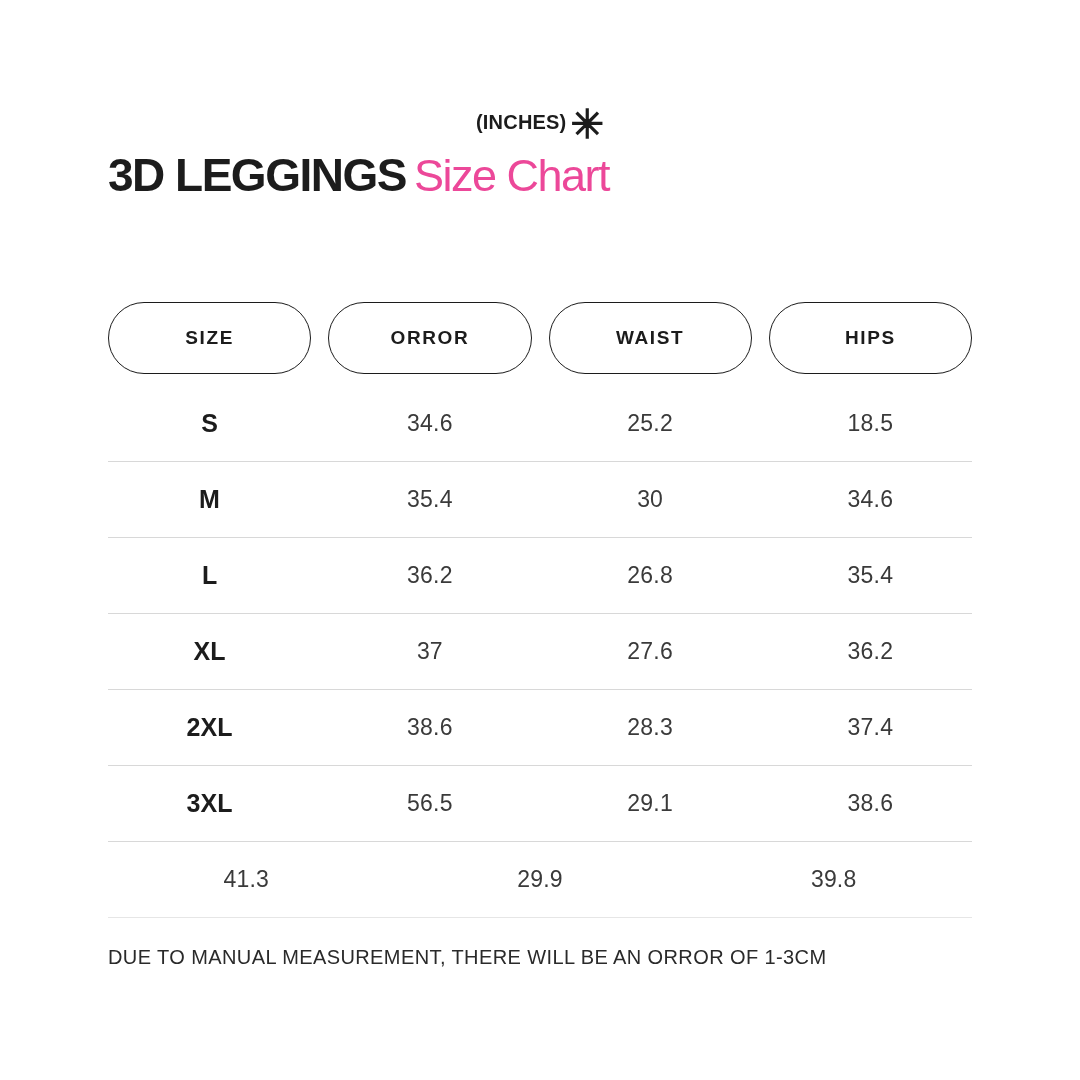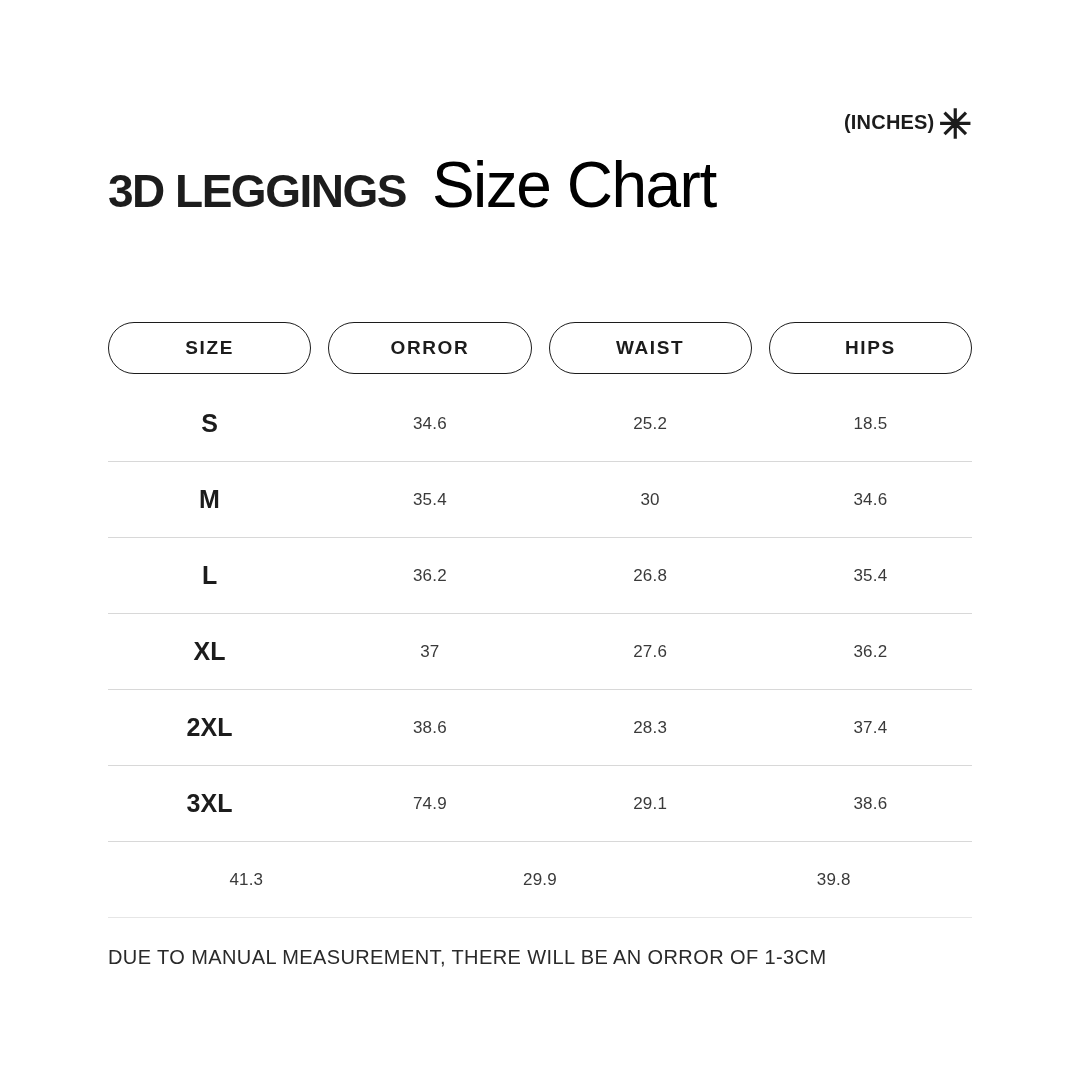--- a/index.html
+++ b/index.html
@@ -25,21 +25,21 @@
   
   .header {
     position: absolute;
     left: 108px;
     right: 108px;
     top: 104px;
   }
 
   .units-row {
     display: flex;
-    justify-content: flex-end;
+    justify-content: center;
     align-items: center;
     gap: 4px;
     height: 36px;
   }
   .units-label {
     font-size: 20px;
     font-weight: bold;
     letter-spacing: 0.2px;
     color: #1c1c1c;
   }
@@ -56,72 +56,71 @@
     margin-top: 8px;
     white-space: nowrap;
   }
   .title-bold {
     font-size: 46px;
     font-weight: bold;
     letter-spacing: -1.5px;
     color: #1c1c1c;
   }
   .title-light {
-    font-size: 64px;
+    font-size: 45px;
     font-weight: normal;
     letter-spacing: -1.5px;
-    color: #000000;
-    margin-left: 26px;
+    color: #ec4899;
+    margin-left: 8px;
   }
 
   
   .table {
     position: absolute;
     left: 108px;
     top: 302px;
     width: 864px;
   }
 
   .head-row {
     display: flex;
     gap: 17px;
   }
   .head-cell {
     flex: 1 1 0;
-    height: 52px;
+    height: 72px;
     border: 1.6px solid #1c1c1c;
     border-radius: 38px;
     display: flex;
     align-items: center;
     justify-content: center;
     font-size: 19px;
     font-weight: bold;
     letter-spacing: 1.6px;
     color: #1c1c1c;
     box-sizing: border-box;
-    margin-top: 20px;
   }
 
   .body-rows {
     margin-top: 12px;
   }
   .data-row {
     display: flex;
     gap: 17px;
     height: 75px;
     align-items: center;
     border-bottom: 1px solid #d8d8d8;
   }
   .data-row:last-of-type {
     border-bottom: 1px solid #e6e6e6;
   }
   .cell {
     flex: 1 1 0;
     text-align: center;
-    font-size: 17px;
+    font-size: 23px;
     color: #3a3a3a;
     letter-spacing: 0.2px;
   }
   .cell.size {
     font-weight: bold;
     font-size: 25px;
     color: #1c1c1c;
   }
 
   .note {
@@ -187,21 +186,21 @@
 
       <div class="data-row">
         <div class="cell size">2XL</div>
         <div class="cell">38.6</div>
         <div class="cell">28.3</div>
         <div class="cell">37.4</div>
       </div>
 
       <div class="data-row">
         <div class="cell size">3XL</div>
-        <div class="cell">74.9</div>
+        <div class="cell">56.5</div>
         <div class="cell">29.1</div>
         <div class="cell">38.6</div>
       </div>
 
       <div class="data-row">
         <div class="cell">41.3</div>
         <div class="cell">29.9</div>
         <div class="cell">39.8</div>
       </div>
 

